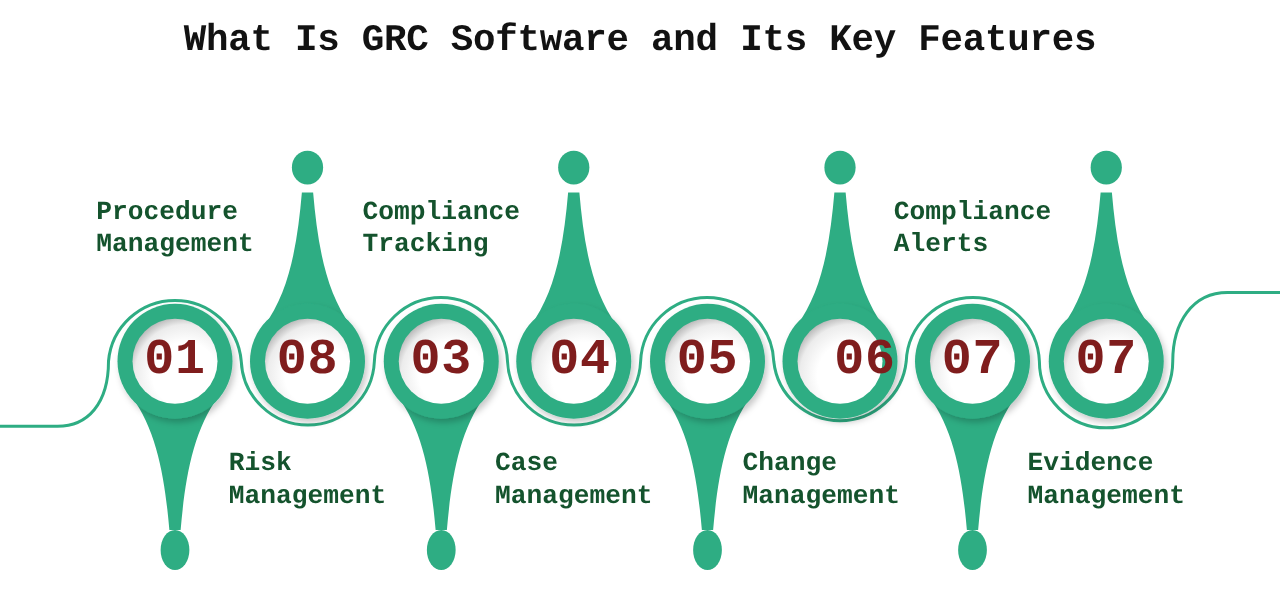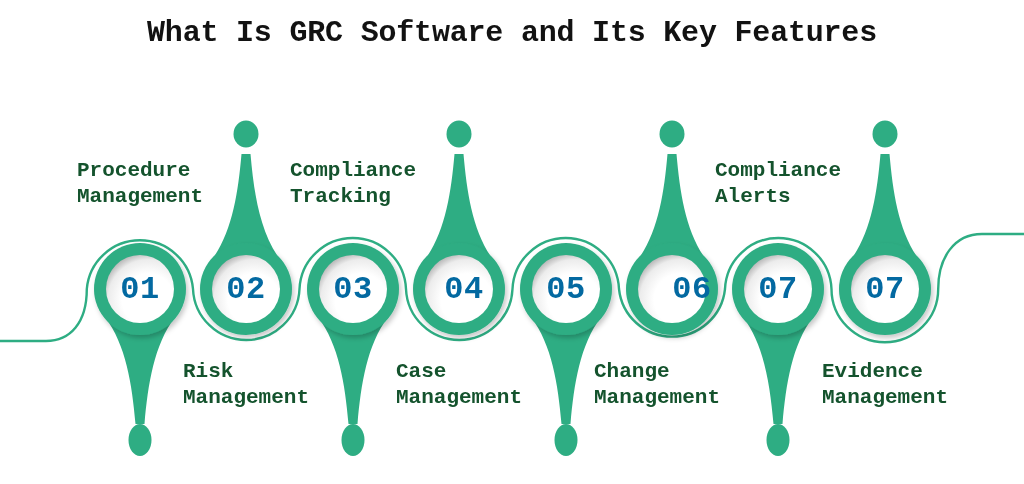--- a/index.html
+++ b/index.html
@@ -11,21 +11,21 @@
   .stage svg{position:absolute;inset:0;display:block;}
   .title{
     position:absolute;top:16px;left:0;width:100%;text-align:center;
     font-size:30px;font-weight:700;letter-spacing:-0.2px;color:#121212;
   }
   .wave{fill:none;stroke:var(--accent);stroke-width:2.4;}
   .pin{fill:var(--accent);}
   .ring{fill:var(--accent);}
   .num{
     position:absolute;top:289px;transform:translate(-50%,-50%);
-    font-size:32px;font-weight:700;letter-spacing:0.5px;color:#0369a1;
+    font-size:40px;font-weight:700;letter-spacing:0.5px;color:#7f1d1d;
     white-space:nowrap;
   }
   .label{
     position:absolute;transform:translateX(-50%);
     font-size:21px;line-height:26px;font-weight:700;color:#14532d;
     white-space:pre-line;
   }
   .label.above{top:158px;}
   .label.below{top:359px;}
 </style>
@@ -108,21 +108,21 @@
     <circle cx="459" cy="289" r="34" fill="url(#innerGrad)"></circle>
     <circle cx="566" cy="289" r="34" fill="url(#innerGrad)"></circle>
     <circle cx="672" cy="289" r="34" fill="url(#innerGrad)"></circle>
     <circle cx="778" cy="289" r="34" fill="url(#innerGrad)"></circle>
     <circle cx="885" cy="289" r="34" fill="url(#innerGrad)"></circle>
   </svg>
 
   <div class="title">What Is GRC Software and Its Key Features</div>
 
   <div class="num" style="left:140px">01</div>
-  <div class="num" style="left:246px">02</div>
+  <div class="num" style="left:246px">08</div>
   <div class="num" style="left:353px">03</div>
   <div class="num" style="left:464px">04</div>
   <div class="num" style="left:566px">05</div>
   <div class="num" style="left:692px">06</div>
   <div class="num" style="left:778px">07</div>
   <div class="num" style="left:885px">07</div>
 
   <div class="label above" style="left:140px">Procedure
 Management</div>
   <div class="label below" style="left:246px">Risk

